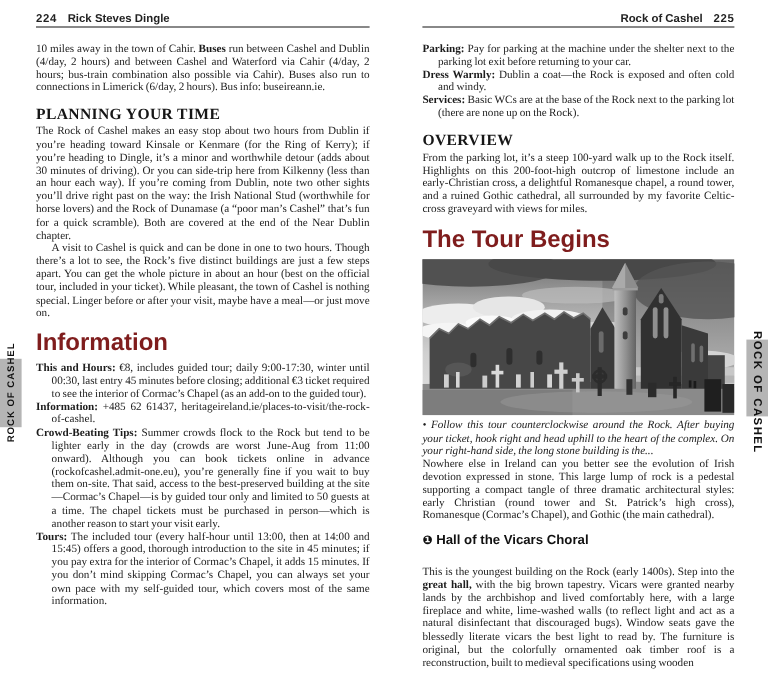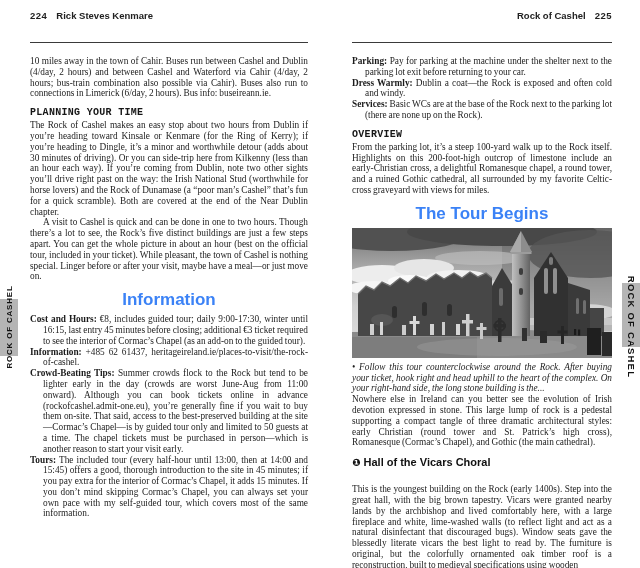--- a/index.html
+++ b/index.html
@@ -12,37 +12,37 @@
   .page-left{left:0;width:320px;}
   .page-right{left:320px;width:320px;}
   .content{position:absolute;top:10px;}
   .page-left .content{left:30px;width:278px;}
   .page-right .content{left:32px;width:260px;}
 
   .running-head{
     display:flex;align-items:flex-end;gap:9px;
     font-family:"Liberation Sans", sans-serif;font-weight:bold;
     font-size:9.5px;color:#222;
-    border-bottom:1.5px solid #3a3a3a;padding-bottom:21px;
+    border-bottom:1.5px solid #3a3a3a;padding-bottom:1px;
   }
   .running-head.right{justify-content:flex-end;}
   .running-head .pagenum{letter-spacing:0.5px;}
 
   .bodycopy{margin:0;font-size:9.3px;line-height:10.8px;text-align:justify;word-spacing:-0.4px;}
   .first{margin-top:13px;}
   .indent{text-indent:13px;}
-  .b{font-weight:normal;}
+  .b{font-weight:bold;}
 
   .sans-head{
-    font-family:Liberation Mono, monospace;font-weight:bold;
-    font-size:10px;letter-spacing:0.3px;margin:8px 0 2px 0;color:#161616;
+    font-family:Liberation Serif, serif;font-weight:bold;
+    font-size:13px;letter-spacing:0.3px;margin:8px 0 2px 0;color:#161616;
   }
   .center-head{
     font-family:"Liberation Sans", sans-serif;font-weight:bold;
-    font-size:17px;text-align:center;margin:8px 0 4px 0;color:#3b82f6;
+    font-size:20px;margin:8px 0 4px 0;color:#7f1d1d;
   }
   .entry{margin:0;font-size:9.3px;line-height:10.8px;text-align:justify;word-spacing:-0.4px;
     padding-left:13px;text-indent:-13px;}
   .entry .lbl{font-weight:bold;}
   .note{font-style:italic;}
   .hall-head{
     font-family:"Liberation Sans", sans-serif;font-weight:bold;
     font-size:11px;margin:8px 0 16px 0;color:#111;
   }
   .numbullet{font-family:"DejaVu Sans", sans-serif;font-size:10px;position:relative;top:-0.5px;}
@@ -66,32 +66,32 @@
     font-size:9.5px;letter-spacing:1.2px;
   }
 </style>
 </head>
 <body>
 
 <section class="page page-left">
   <div class="content">
     <header class="running-head">
       <span class="pagenum">224</span>
-      <span>Rick Steves Kenmare</span>
+      <span>Rick Steves Dingle</span>
     </header>
 
     <p class="bodycopy first"><span>10 miles away in the town of Cahir. </span><span class="b">Buses</span><span> run between Cashel and Dublin (4/day, 2 hours) and between Cashel and Waterford via Cahir (4/day, 2 hours; bus-train combination also possible via Cahir). Buses also run to connections in Limerick (6/day, 2 hours). Bus info: buseireann.ie.</span></p>
 
     <h3 class="sans-head">PLANNING YOUR TIME</h3>
     <p class="bodycopy">The Rock of Cashel makes an easy stop about two hours from Dublin if you’re heading toward Kinsale or Kenmare (for the Ring of Kerry); if you’re heading to Dingle, it’s a minor and worthwhile detour (adds about 30 minutes of driving). Or you can side-trip here from Kilkenny (less than an hour each way). If you’re coming from Dublin, note two other sights you’ll drive right past on the way: the Irish National Stud (worthwhile for horse lovers) and the Rock of Dunamase (a “poor man’s Cashel” that’s fun for a quick scramble). Both are covered at the end of the Near Dublin chapter.</p>
     <p class="bodycopy indent">A visit to Cashel is quick and can be done in one to two hours. Though there’s a lot to see, the Rock’s five distinct buildings are just a few steps apart. You can get the whole picture in about an hour (best on the official tour, included in your ticket). While pleasant, the town of Cashel is nothing special. Linger before or after your visit, maybe have a meal—or just move on.</p>
 
     <h2 class="center-head">Information</h2>
 
-    <p class="entry"><span class="lbl">Cost and Hours:</span><span> €8, includes guided tour; daily 9:00-17:30, winter until 16:15, last entry 45 minutes before closing; additional €3 ticket required to see the interior of Cormac’s Chapel (as an add-on to the guided tour).</span></p>
+    <p class="entry"><span class="lbl">This and Hours:</span><span> €8, includes guided tour; daily 9:00-17:30, winter until 00:30, last entry 45 minutes before closing; additional €3 ticket required to see the interior of Cormac’s Chapel (as an add-on to the guided tour).</span></p>
     <p class="entry"><span class="lbl">Information:</span><span> +485 62 61437, heritageireland.ie/places-to-visit/the-rock-of-cashel.</span></p>
     <p class="entry"><span class="lbl">Crowd-Beating Tips:</span><span> Summer crowds flock to the Rock but tend to be lighter early in the day (crowds are worst June-Aug from 11:00 onward). Although you can book tickets online in advance (rockofcashel.admit-one.eu), you’re generally fine if you wait to buy them on-site. That said, access to the best-preserved building at the site—Cormac’s Chapel—is by guided tour only and limited to 50 guests at a time. The chapel tickets must be purchased in person—which is another reason to start your visit early.</span></p>
     <p class="entry"><span class="lbl">Tours:</span><span> The included tour (every half-hour until 13:00, then at 14:00 and 15:45) offers a good, thorough introduction to the site in 45 minutes; if you pay extra for the interior of Cormac’s Chapel, it adds 15 minutes. If you don’t mind skipping Cormac’s Chapel, you can always set your own pace with my self-guided tour, which covers most of the same information.</span></p>
   </div>
 </section>
 
 <section class="page page-right">
   <div class="content">
     <header class="running-head right">
       <span>Rock of Cashel</span>

